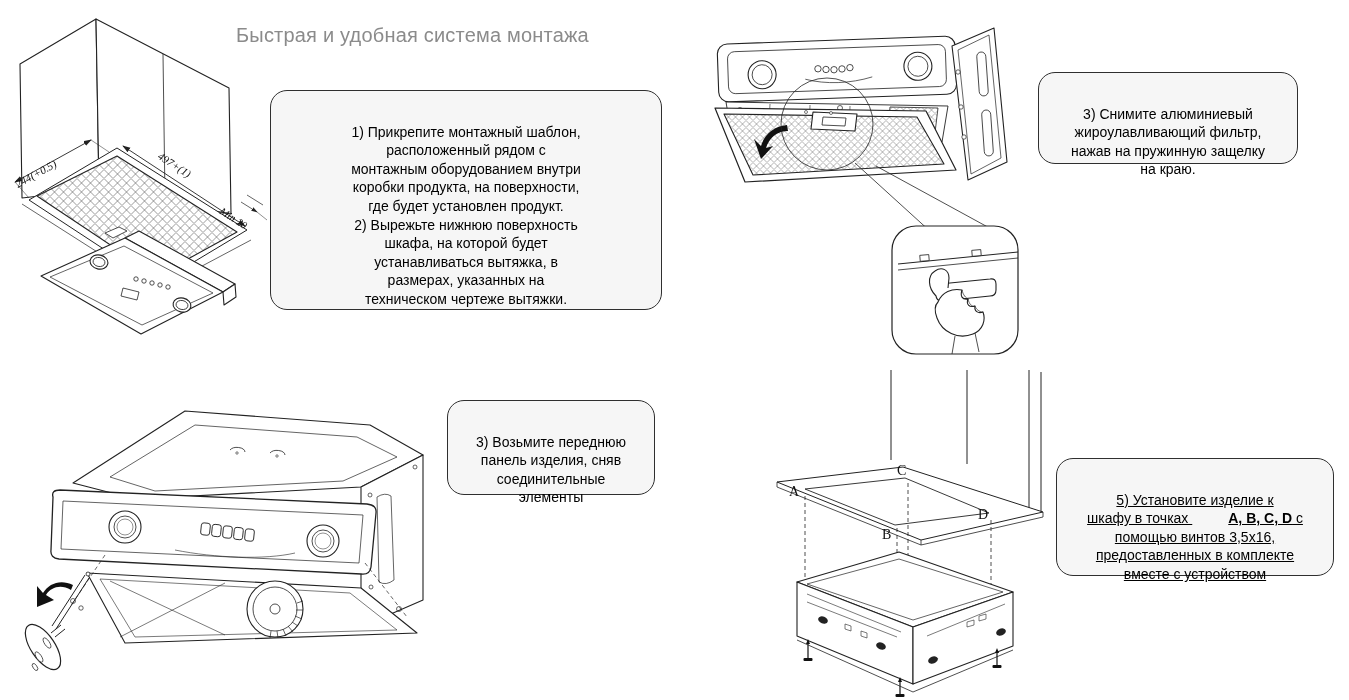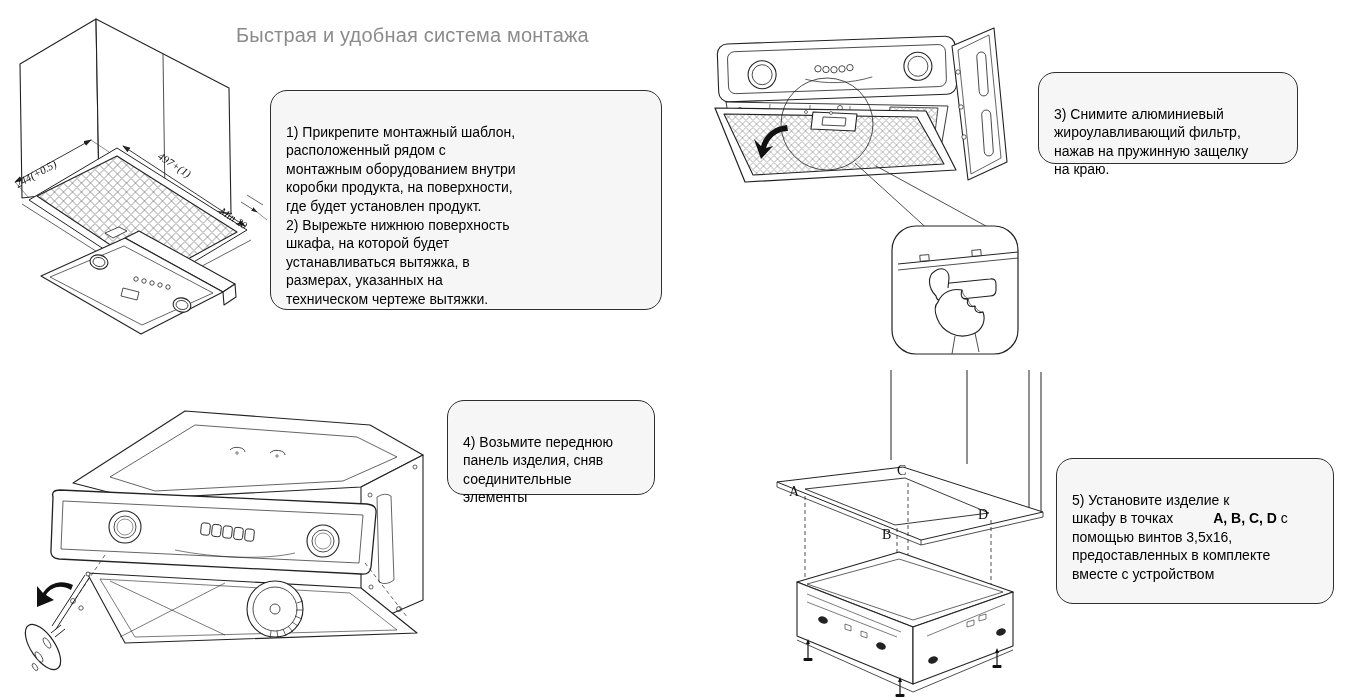--- a/index.html
+++ b/index.html
@@ -4,20 +4,21 @@
 <style>
   html,body { margin:0; padding:0; background:#ffffff; }
   body { width:1349px; height:700px; font-family:"Liberation Sans", sans-serif; }
   .stage { position:relative; width:1349px; height:700px; background:#fff; overflow:hidden; }
   .page-title { position:absolute; left:236px; top:24px; font-size:20px; color:#8b8b8b; letter-spacing:.2px; }
   .callout {
     position:absolute; box-sizing:border-box;
     background:#f6f6f6; border:1.5px solid #2f2f2f; border-radius:17px;
     padding:13px 15px; font-size:14px; line-height:1.33; color:#000;
     white-space:pre-line;
+    text-align:center;
   }
   .callout b { font-weight:bold;margin-left:36px; }
   svg { position:absolute; overflow:visible; }
   svg text { user-select:none; }
   .dimlabel { font-family:"Liberation Serif", serif; font-style:italic; }
   .ptlabel  { font-family:"Liberation Serif", serif; }
 </style>
 </head>
 <body>
 
@@ -233,21 +234,21 @@
         <ellipse cx="18" cy="252" rx="12" ry="26" transform="rotate(-34 18 252)" stroke-width="1.2"></ellipse>
         <ellipse cx="14" cy="262" rx="2.5" ry="6" transform="rotate(-34 14 262)" stroke-width="0.7"></ellipse>
         <ellipse cx="22" cy="248" rx="2.5" ry="6" transform="rotate(-34 22 248)" stroke-width="0.7"></ellipse>
         <ellipse cx="10" cy="272" rx="2" ry="4" transform="rotate(-34 10 272)" stroke-width="0.7"></ellipse>
       </g>
     </g>
     <path d="M48,190 C36,184 24,188 18,198 L12,191 L12,212 L29,205 L21,200 C26,192 36,189 46,195 Z" fill="#111" stroke="none"></path>
   </svg>
 
   <div class="callout" style="left:447px; top:400px; width:208px; height:95px;">
-    <span>4) Возьмите переднюю
+    <span>3) Возьмите переднюю
 панель изделия, сняв
 соединительные
 элементы</span>
   </div>
 
   <svg style="left:775px; top:370px;" width="290" height="330" viewBox="0 0 290 330">
     <g stroke="#222" fill="none" stroke-width="1" stroke-linejoin="round">
       <g>
         <path d="M116,0 L116,90 M192,0 L192,94 M254,0 L254,138 M266,2 L266,142 M254,138 L266,142"></path>
         <path d="M2,112 L128,97 L268,142 L146,170 Z" fill="#fff"></path>
@@ -291,21 +292,21 @@
         <rect x="217.5" y="295" width="9" height="3" rx="1" fill="#111" stroke="none"></rect>
         <path d="M220,283 L222,278 L224,283 Z" fill="#111" stroke="none"></path>
       </g>
     </g>
     <text class="ptlabel" x="14" y="126" font-size="14" fill="#111">A</text>
     <text class="ptlabel" x="122" y="105" font-size="14" fill="#111">C</text>
     <text class="ptlabel" x="107" y="169" font-size="14" fill="#111">B</text>
     <text class="ptlabel" x="203" y="149" font-size="14" fill="#111">D</text>
   </svg>
 
-  <div class="callout" style="left:1056px; top:458px; width:278px; height:146px;">
+  <div class="callout" style="left:1056px; top:458px; width:278px; height:118px;text-decoration:underline;">
     <span>5) Установите изделие к
 шкафу в точках </span><b>A, B, C, D</b><span>  с
 помощью винтов 3,5x16,
 предоставленных в комплекте
 вместе с устройством</span>
   </div>
 
 </div>
 
 </body></html>

